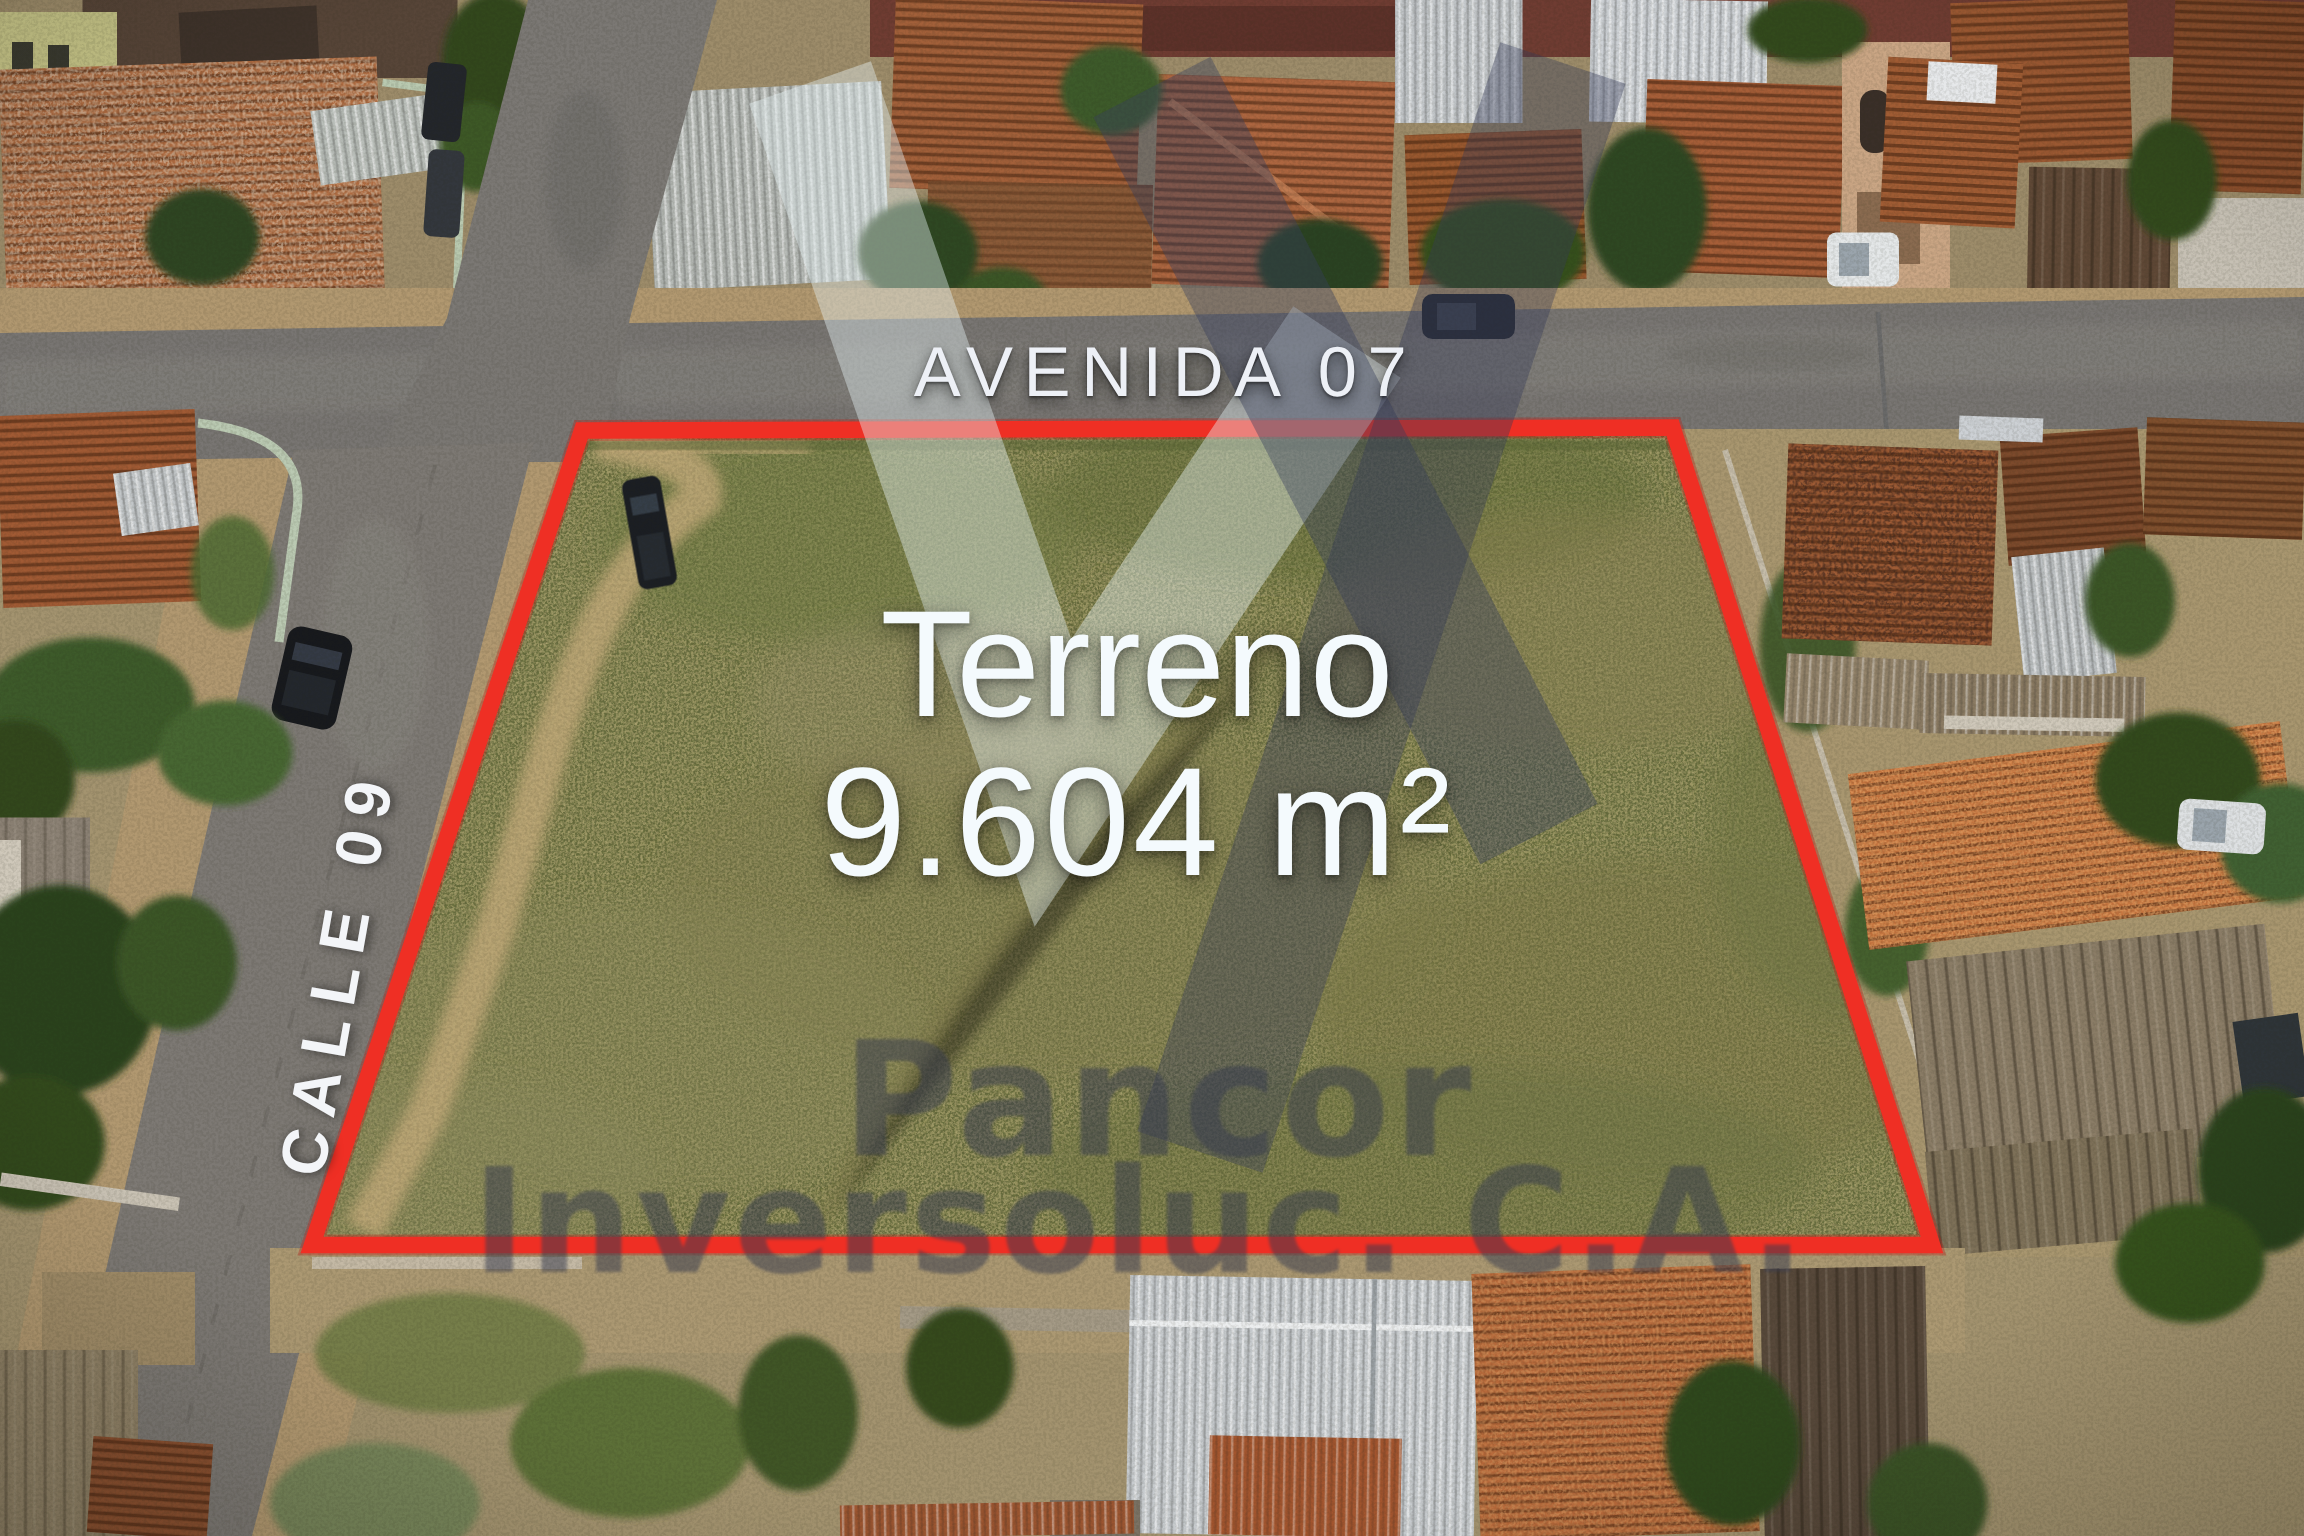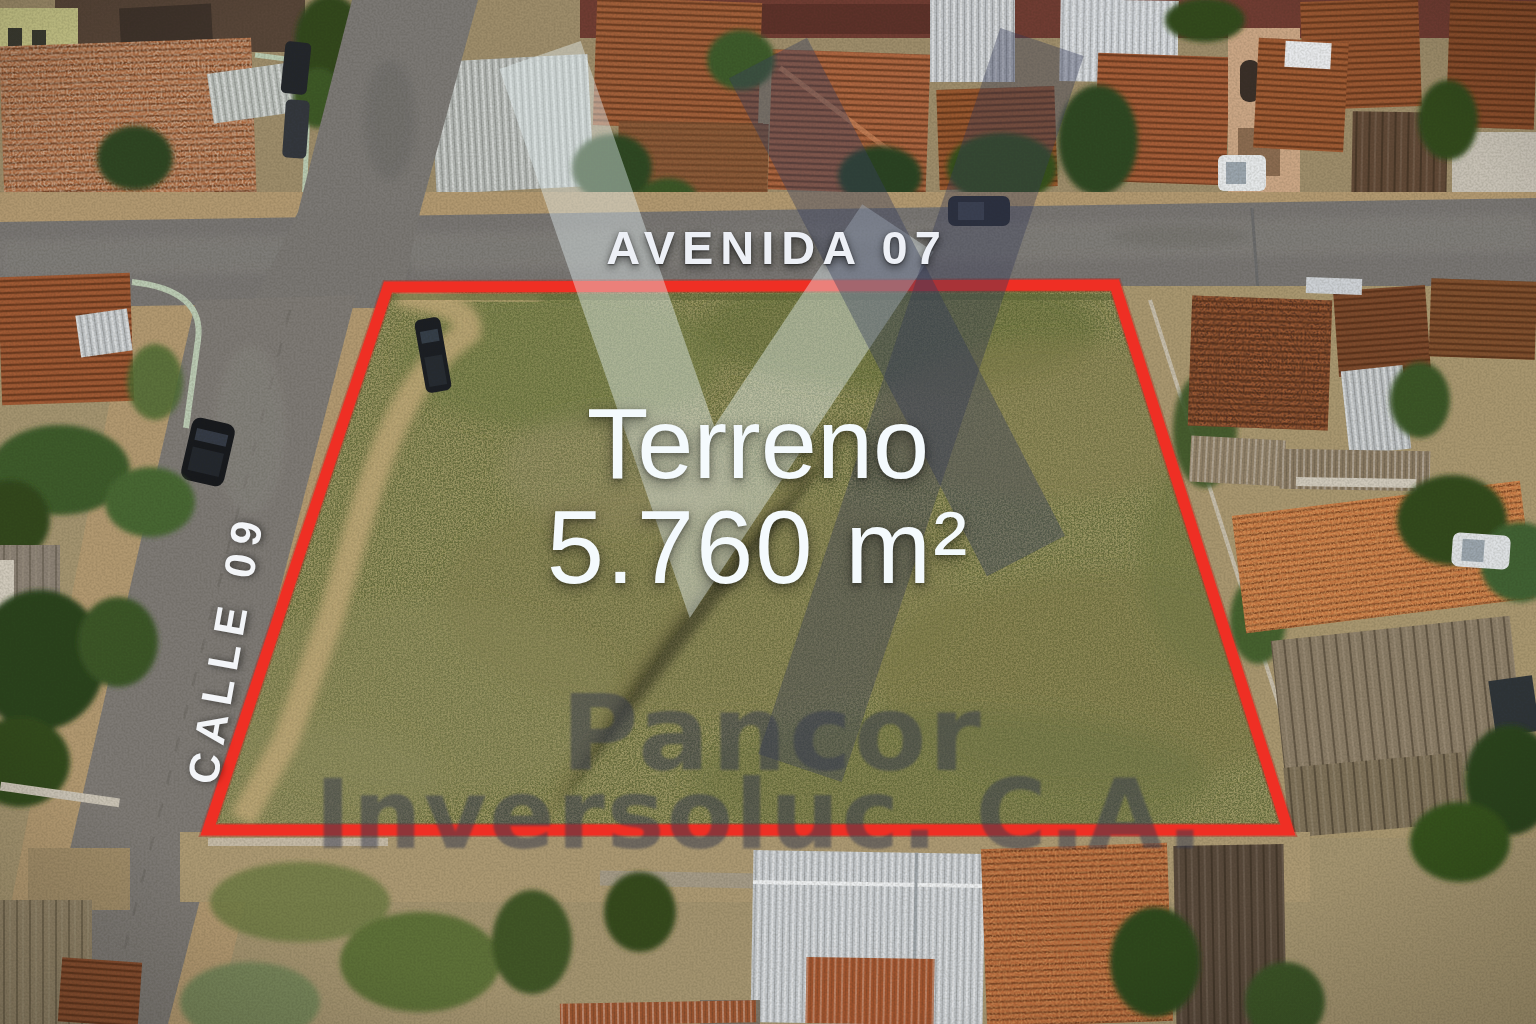--- a/index.html
+++ b/index.html
@@ -1,21 +1,21 @@
 <!DOCTYPE html>
 <html style="--boundary: #ef2f24; --label: #edf0f6; --wmtext: #383c4e;"><head>
 <meta charset="utf-8">
 <style>
   html,body{margin:0;padding:0;background:#111;}
   .stage{position:relative;width:1536px;height:1024px;overflow:hidden;
          font-family:"Liberation Sans",sans-serif;background:#a3936f;}
   .stage svg{position:absolute;inset:0;display:block;}
   .ovl{position:absolute;white-space:nowrap;pointer-events:none;}
   .avenue-label{top:220px;left:777px;transform:translateX(-50%);
-     font-size:47px;font-weight:bold;letter-spacing:7px;color:var(--label,#edf0f6);
+     font-size:47px;font-weight:normal;letter-spacing:7px;color:var(--label,#edf0f6);
      text-shadow:0 3px 9px rgba(0,0,0,.6),0 1px 2px rgba(0,0,0,.45);}
   .street-label{top:648px;left:226px;transform:translate(-50%,-50%) rotate(-80deg);
      font-size:43px;font-weight:bold;letter-spacing:9px;color:#f3f5f8;
      text-shadow:0 2px 7px rgba(0,0,0,.55);}
   .lot-info{top:392px;left:758px;transform:translateX(-50%);text-align:center;
      color:#f4fafd;font-weight:normal;line-height:1.02;
      text-shadow:0 4px 14px rgba(0,0,0,.45),0 2px 4px rgba(0,0,0,.3);}
   .lot-title{font-size:101px;}
   .lot-area{font-size:103px;letter-spacing:2px;}
   .wm{font-family:"DejaVu Sans",sans-serif;font-weight:bold;
@@ -372,16 +372,16 @@
 </svg>
 
   <div class="ovl wm wm1">Pancor</div>
   <div class="ovl wm wm2">Inversoluc. C.A.</div>
 
   <div class="ovl avenue-label">AVENIDA 07</div>
   <div class="ovl street-label">CALLE 09</div>
 
   <div class="ovl lot-info">
     <div class="lot-title">Terreno</div>
-    <div class="lot-area">5.760 m²</div>
+    <div class="lot-area">9.604 m²</div>
   </div>
 
 </div>
 
 </body></html>

